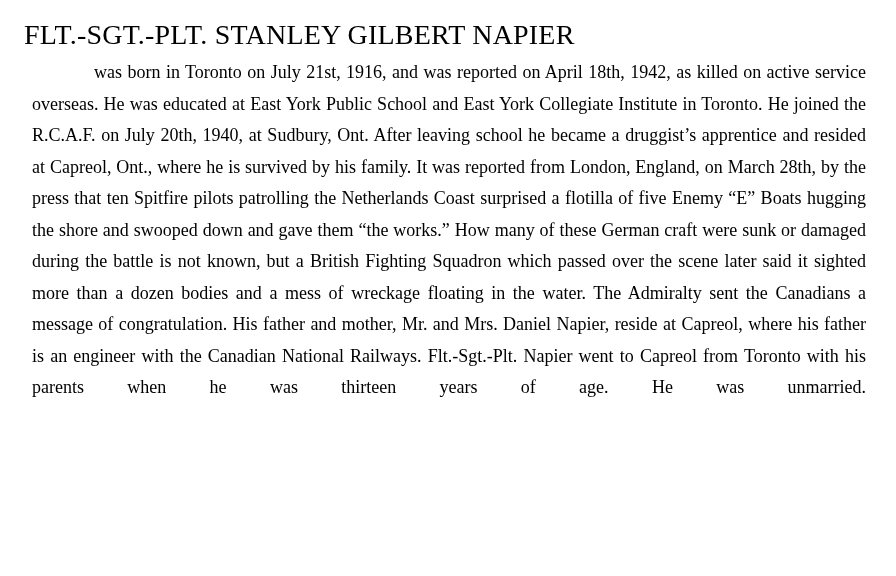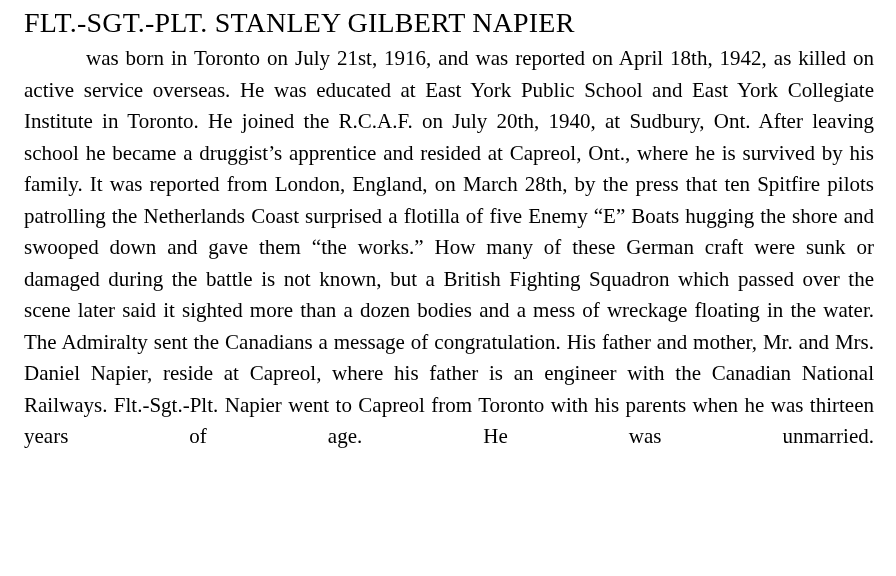--- a/index.html
+++ b/index.html
@@ -19,31 +19,31 @@
     height: 576px;
     box-sizing: border-box;
     padding: 8px 22px 0 24px;
     position: relative;
   }
   .entry-title {
     font-family: "Liberation Serif", serif;
     font-size: 28px;
     line-height: 1.05;
     letter-spacing: 0.2px;
-    margin: 0 0 6px 0;
+    margin: 12px 0 6px 0;
     white-space: nowrap;
     font-weight: normal;
   }
   .entry-body {
     font-family: "Liberation Serif", serif;
-    font-size: 21px;
+    font-size: 18px;
     line-height: 31.5px;
     text-align: justify;
     text-justify: inter-word;
-    margin: 0;
+    margin: 8px;
     text-indent: 62px;
     word-spacing: 0.4px;
   }
   .entry-body::after {
     content: "";
     display: inline-block;
     width: 100%;
   }
 </style>
 </head>

